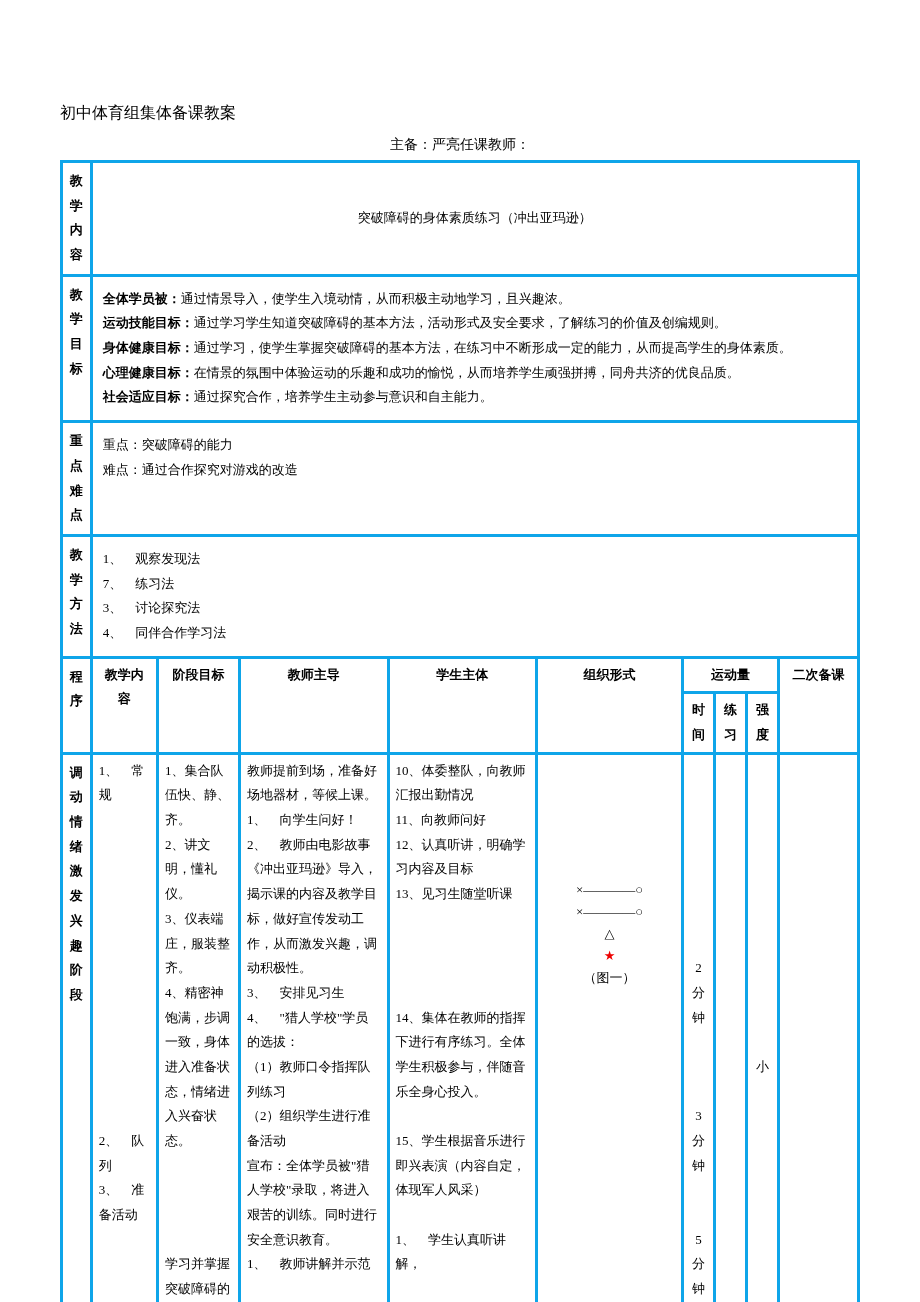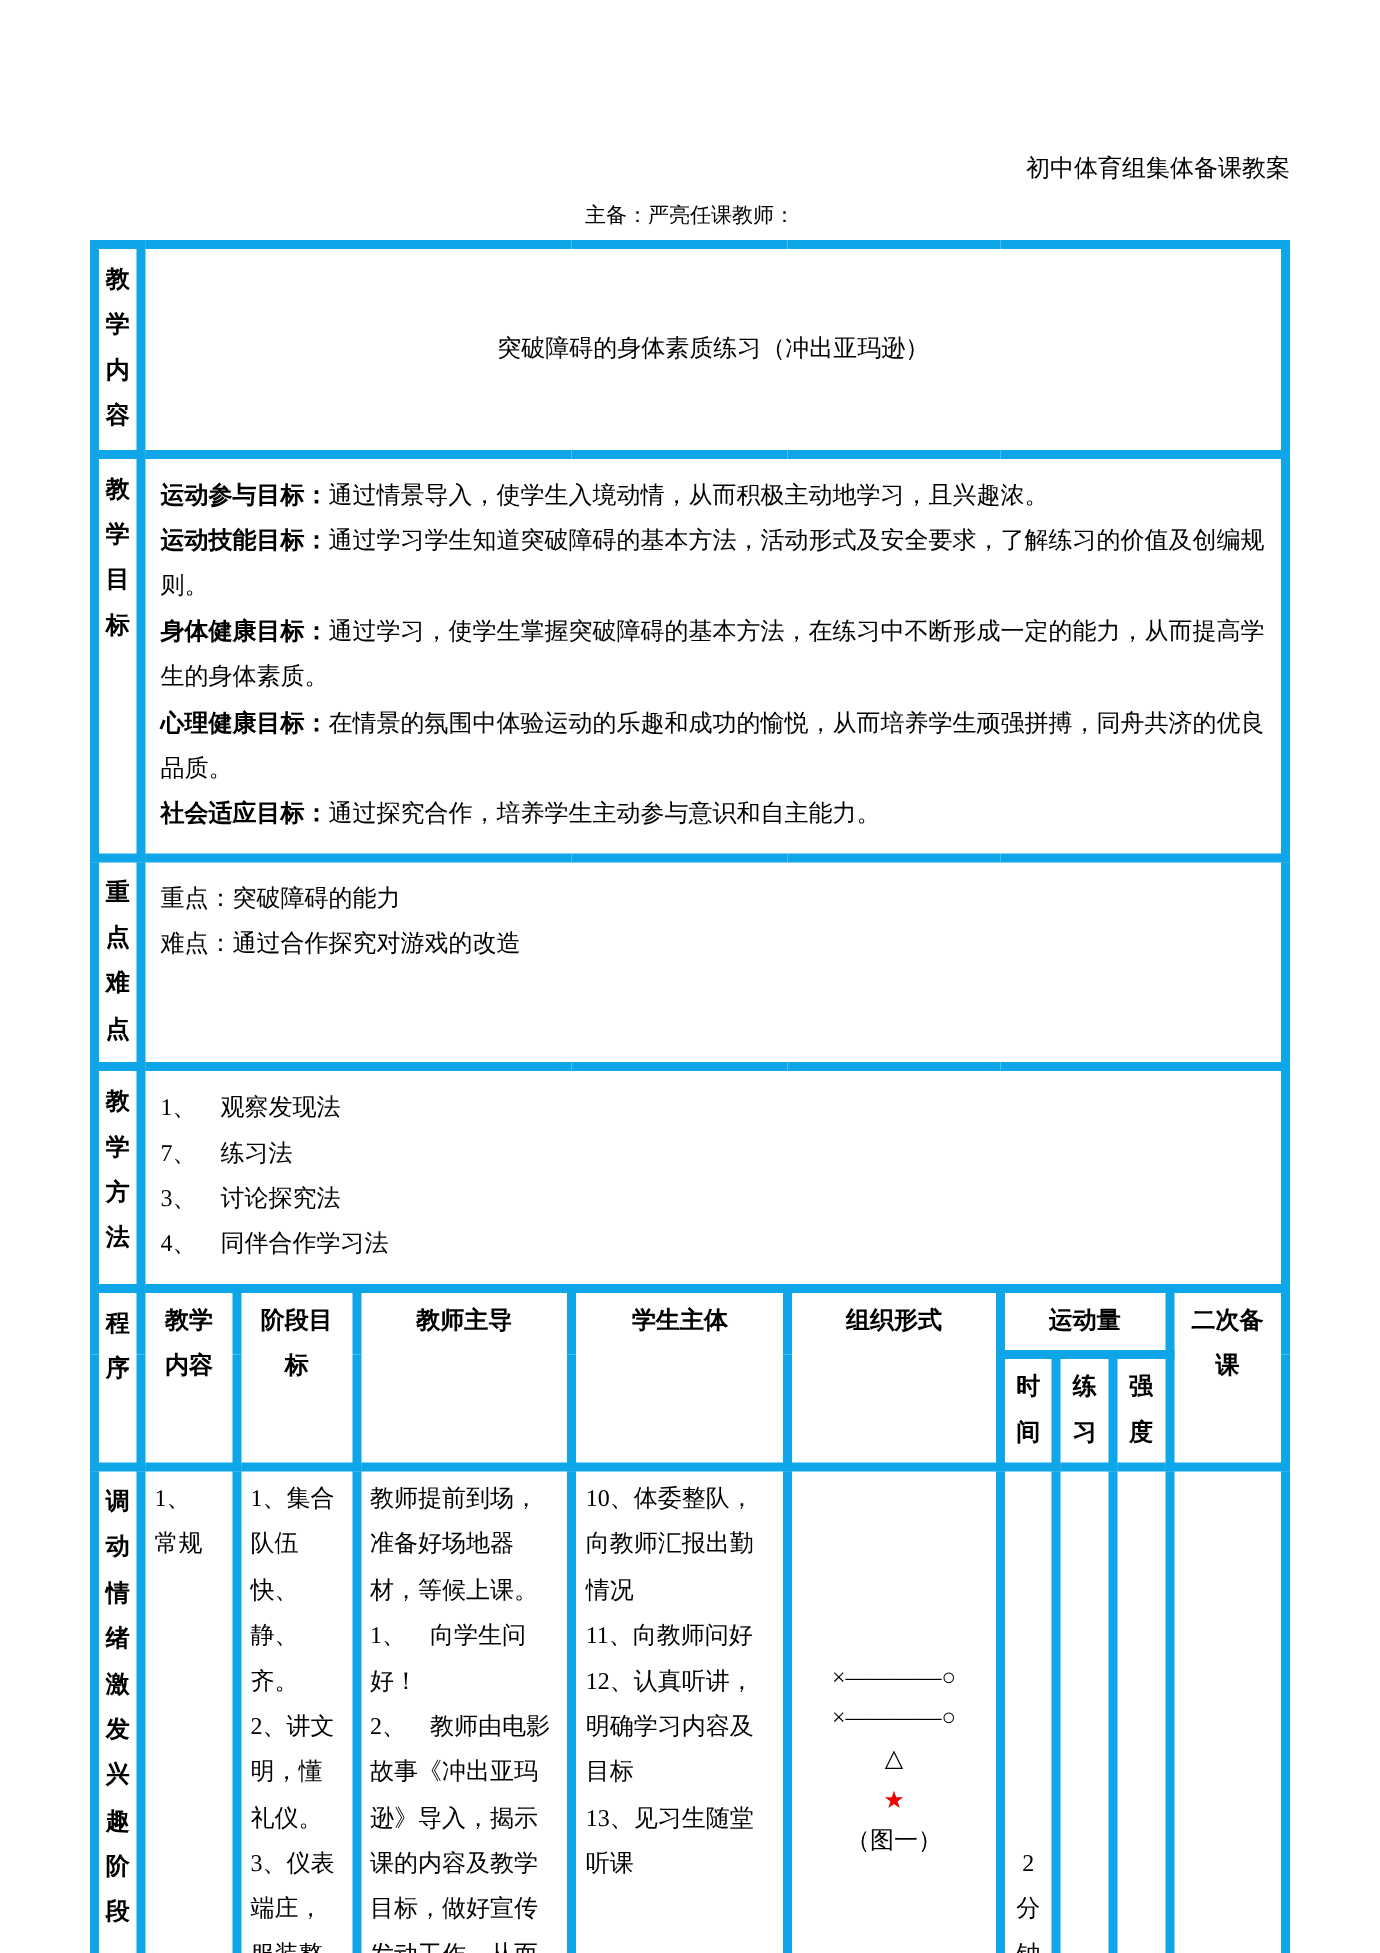--- a/index.html
+++ b/index.html
@@ -5,39 +5,39 @@
     * { box-sizing: border-box; margin: 0; padding: 0; }
     body {
       font-family: "SimSun", "宋体", serif;
       font-size: 14px;
       background: #fff;
       width: 920px;
       padding: 100px 60px 20px 60px;
       line-height: 1.6;
     }
     .title {
-      text-align: right;
+      text-align: left;
       font-size: 16px;
       margin-bottom: 8px;
     }
     .header-line {
       display: flex;
       justify-content: center;
       padding: 0 80px 4px 80px;
     }
     table {
       border-collapse: collapse;
       width: 100%;
     }
     td, th {
-      border: 6px solid #0ea5e9;
+      border: 3px solid #0ea5e9;
       padding: 4px 6px;
       vertical-align: top;
       line-height: 1.9;
-      font-size: 16px;
+      font-size: 13px;
     }
     .vcell {
       width: 26px;
       text-align: center;
       font-weight: normal;
       line-height: 1.9;
       padding: 6px 3px;
     }
     .bold { font-weight: bold; }
     .content-cell { padding: 10px 10px; margin-left: 44px; }
@@ -69,21 +69,21 @@
 
   <tbody>
       <tr>
     <td class="vcell bold">教学内容</td>
     <td colspan="10" class="content-cell center" style="vertical-align:middle; padding:25px;">突破障碍的身体素质练习（冲出亚玛逊）</td>
   </tr>
 
   <tr>
     <td class="vcell bold">教学目标</td>
     <td colspan="10" class="content-cell">
-      <div><span class="bold">运动参与目标：</span><span>通过情景导入，使学生入境动情，从而积极主动地学习，且兴趣浓。</span></div>
+      <div><span class="bold">全体学员被：</span><span>通过情景导入，使学生入境动情，从而积极主动地学习，且兴趣浓。</span></div>
       <div><span class="bold">运动技能目标：</span><span>通过学习学生知道突破障碍的基本方法，活动形式及安全要求，了解练习的价值及创编规则。</span></div>
       <div><span class="bold">身体健康目标：</span><span>通过学习，使学生掌握突破障碍的基本方法，在练习中不断形成一定的能力，从而提高学生的身体素质。</span></div>
       <div><span class="bold">心理健康目标：</span><span>在情景的氛围中体验运动的乐趣和成功的愉悦，从而培养学生顽强拼搏，同舟共济的优良品质。</span></div>
       <div><span class="bold">社会适应目标：</span><span>通过探究合作，培养学生主动参与意识和自主能力。</span></div>
     </td>
   </tr>
 
   <tr>
     <td class="vcell bold">重点难点</td>
     <td colspan="10" class="content-cell">

